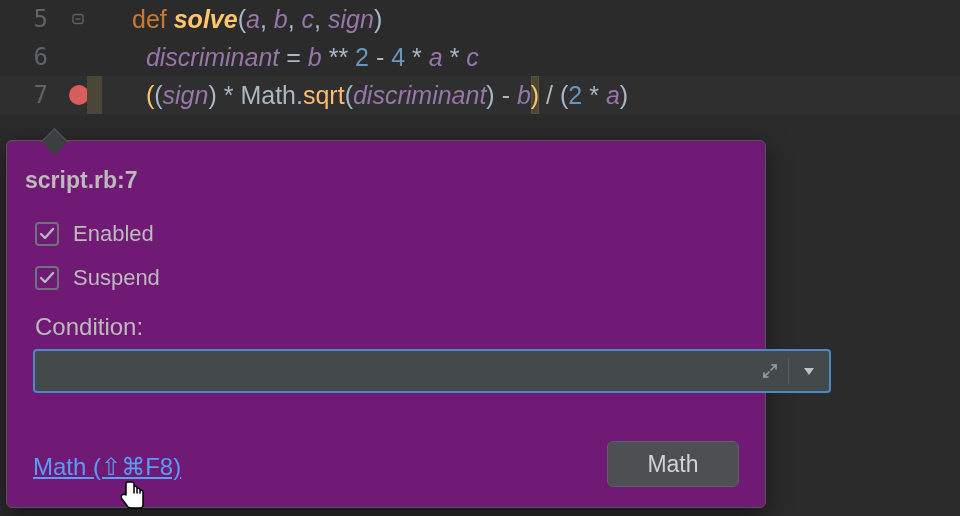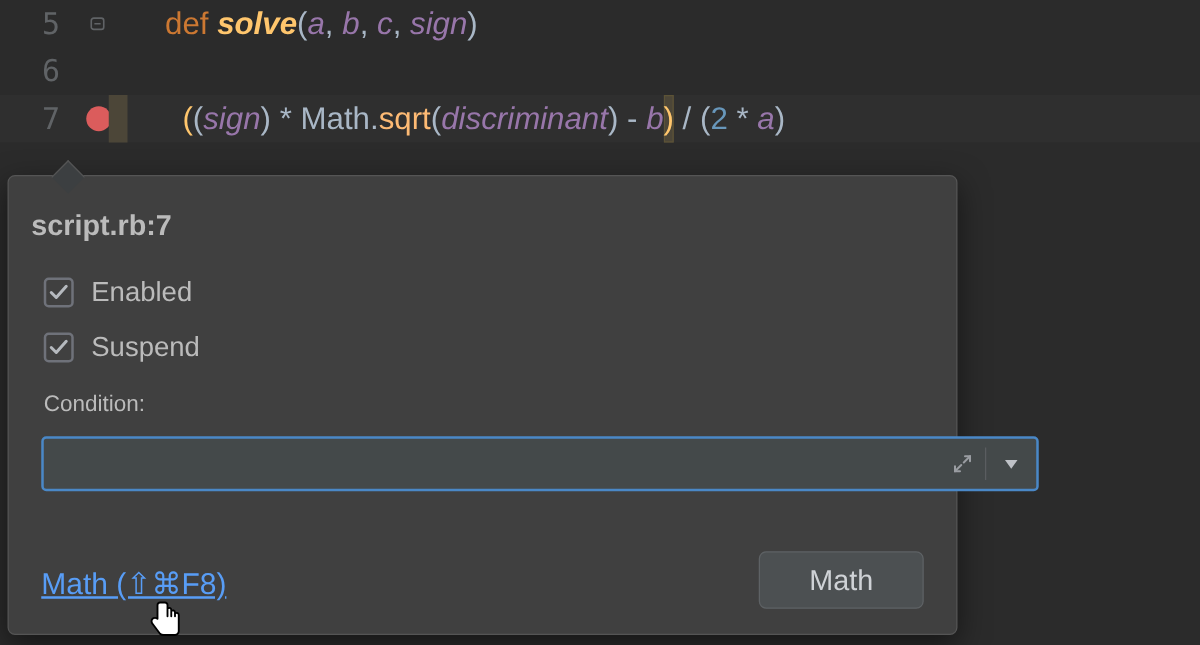--- a/index.html
+++ b/index.html
@@ -85,21 +85,21 @@
     background: #db5c5c;
   }
 
   
   .popup {
     position: absolute;
     left: 6px;
     top: 140px;
     width: 760px;
     height: 368px;
-    background: #404040;
+    background: #701a75;
     border: 1px solid #555555;
     border-radius: 6px;
     box-shadow: 0 8px 24px rgba(0,0,0,0.5);
     box-sizing: border-box;
   }
   
   .popup-arrow {
     position: absolute;
     left: 38px;
     top: -9px;
@@ -140,21 +140,21 @@
     align-items: center;
     justify-content: center;
   }
   .checkbox svg { display:block; }
 
   .cond-label {
     position: absolute;
     left: 28px;
     top: 172px;
     color: #bbbbbb;
-    font-size: 18px;
+    font-size: 24px;
   }
 
   .cond-field {
     position: absolute;
     left: 26px;
     top: 208px;
     width: 798px;
     height: 44px;
     background: #44494a;
     border: 2px solid #4a88c7;
@@ -245,20 +245,21 @@
       </svg>
     </div>
     <div class="indent-num"></div>
     <div class="code-cell"><span class="kw">def</span> <span class="fn">solve</span><span class="op">(</span><span class="id">a</span><span class="op">, </span><span class="id">b</span><span class="op">, </span><span class="id">c</span><span class="op">, </span><span class="id">sign</span><span class="op">)</span></div>
   </div>
 
   <div class="code-line">
     <div class="gutter-num">6</div>
     <div class="gutter-icon"></div>
     <div class="indent-num"></div>
+    <div class="code-cell">  <span class="id">discriminant</span> <span class="op">=</span> <span class="id">b</span> <span class="op">**</span> <span class="num">2</span> <span class="op">-</span> <span class="num">4</span> <span class="op">*</span> <span class="id">a</span> <span class="op">*</span> <span class="id">c</span></div>
   </div>
 
   <div class="highlight-strip"></div>
 
   <div class="code-line line-7-bg">
     <div class="gutter-num">7</div>
     <div class="gutter-icon">
       <div class="breakpoint-dot"></div>
     </div>
     <div class="indent-num"></div>

